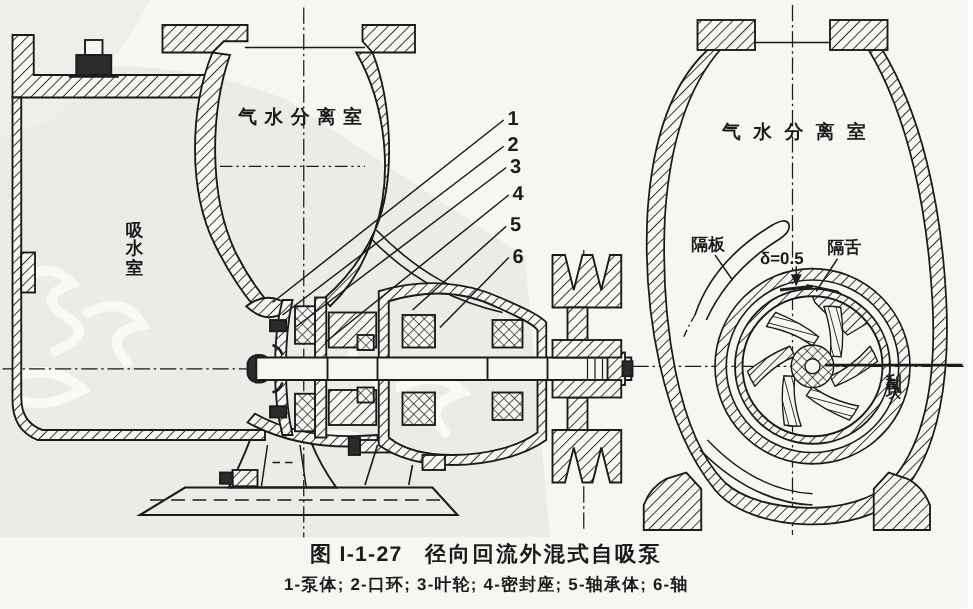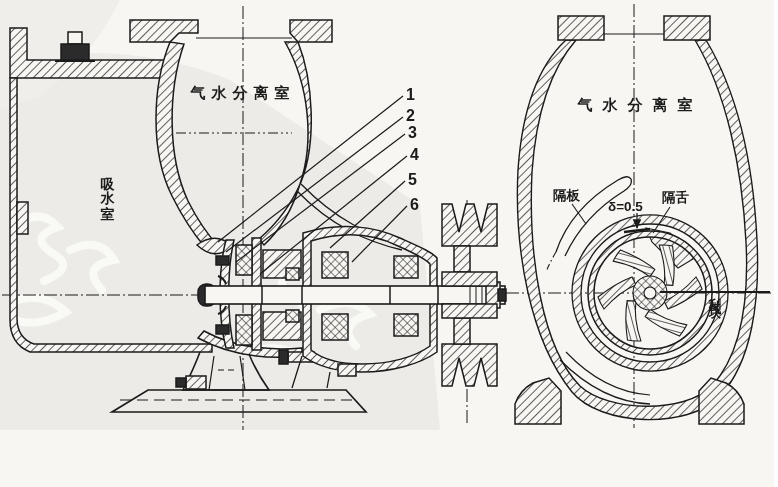--- a/index.html
+++ b/index.html
@@ -246,15 +246,19 @@
 
     <text x="608" y="211" font-size="13.5">δ=0.5</text>
 
     <text x="662" y="202" font-size="13.5">隔舌</text>
 
     <text x="715" y="288" font-size="12.5" letter-spacing="4" style="writing-mode: vertical-rl;">刮气块</text>
   </g>
 </svg>
 
 <div class="caption-block">
+  <div class="caption-line">
+    <span class="fignum">图 I-1-27</span><span>径向回流外混式自吸泵</span>
+  </div>
+  <div class="legend-line">1-泵体; 2-口环; 3-叶轮; 4-密封座; 5-轴承体; 6-轴</div>
 </div>
 
 </div>
 
 </body></html>

